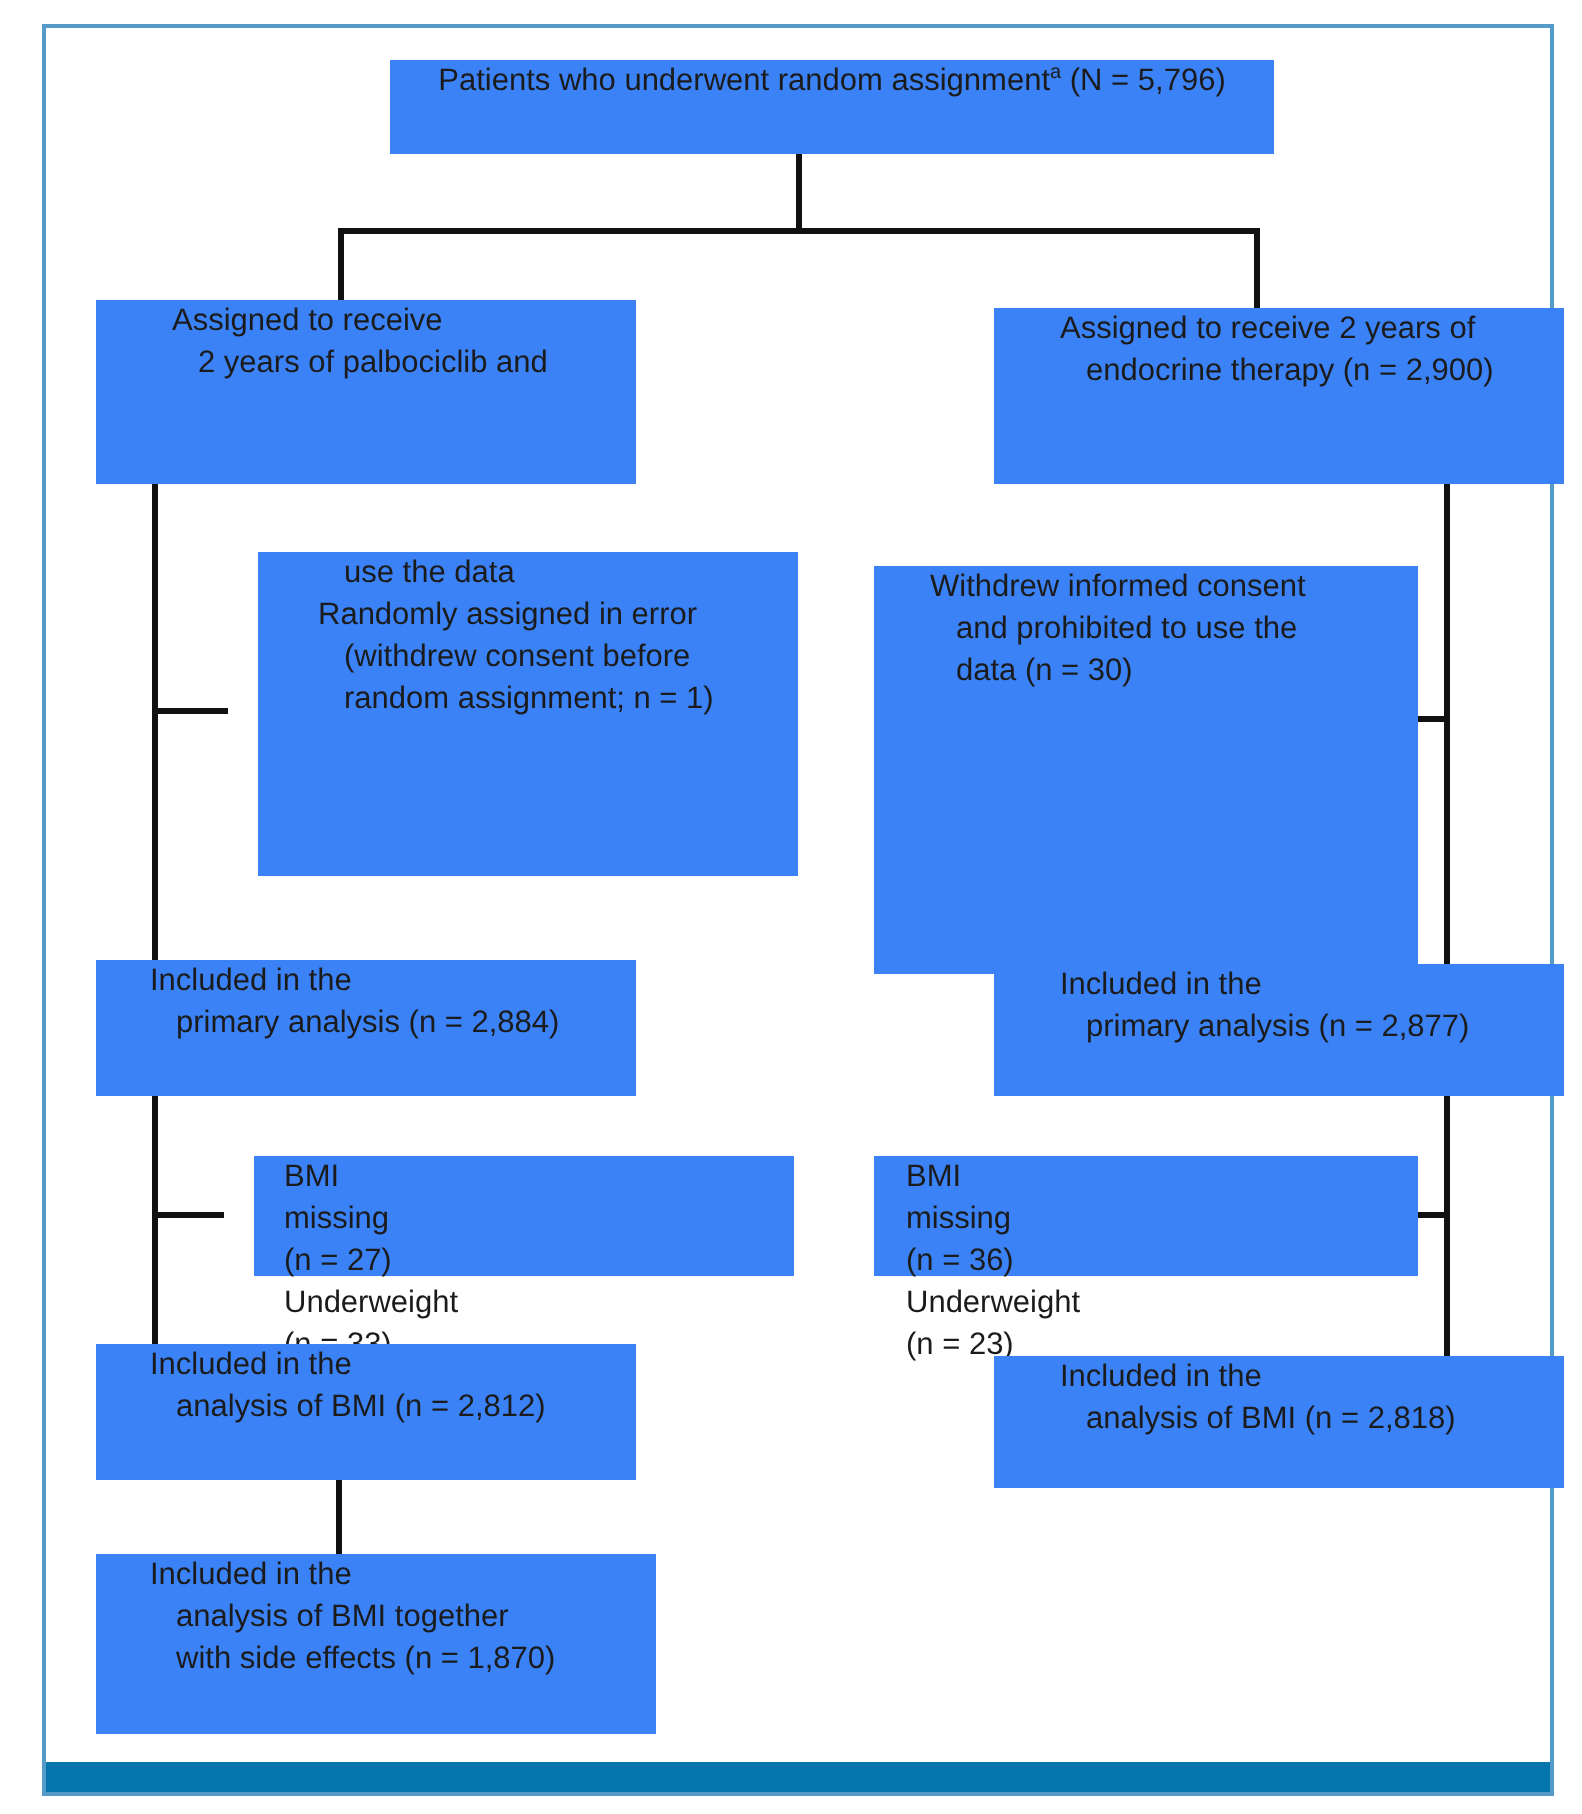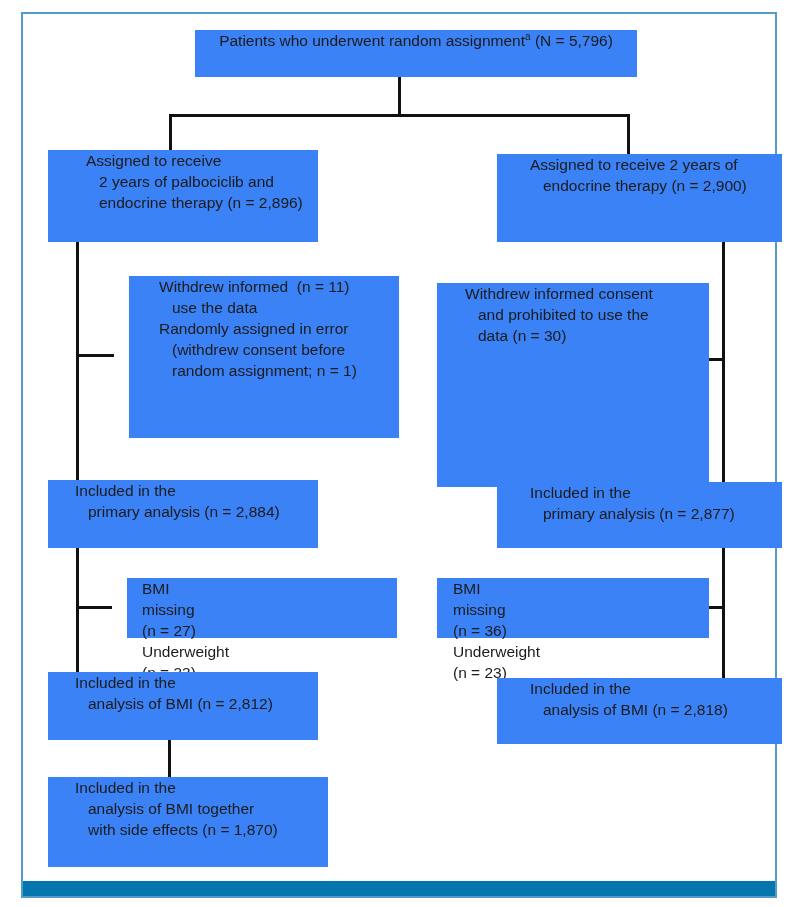--- a/index.html
+++ b/index.html
@@ -42,25 +42,23 @@
   <div class="conn" style="left:722px;top:548px;width:3px;height:130px;"></div>
   <div class="conn" style="left:692px;top:606px;width:32px;height:3px;"></div>
 
   <div class="box ctr" style="left:178px;top:30px;width:442px;height:47px;">
     <div class="ln"><span>Patients who underwent random assignment</span><sup>a</sup><span> (N = 5,796)</span></div>
   </div>
 
   <div class="box" style="left:31px;top:150px;width:270px;height:92px;padding-left:38px;">
     <div class="ln">Assigned to receive</div>
     <div class="ln ind">2 years of palbociclib and</div>
-    <div class="ln ind">endocrine therapy (n = 2,896)</div>
   </div>
 
   <div class="box" style="left:112px;top:276px;width:270px;height:162px;padding-left:30px;">
-    <div class="ln">Withdrew informed  (n = 11)</div>
     <div class="ln ind">use the data</div>
     <div class="ln">Randomly assigned in error</div>
     <div class="ln ind">(withdrew consent before</div>
     <div class="ln ind">random assignment; n = 1)</div>
   </div>
 
   <div class="box" style="left:31px;top:480px;width:270px;height:68px;padding-left:27px;">
     <div class="ln">Included in the</div>
     <div class="ln ind">primary analysis (n = 2,884)</div>
   </div>

